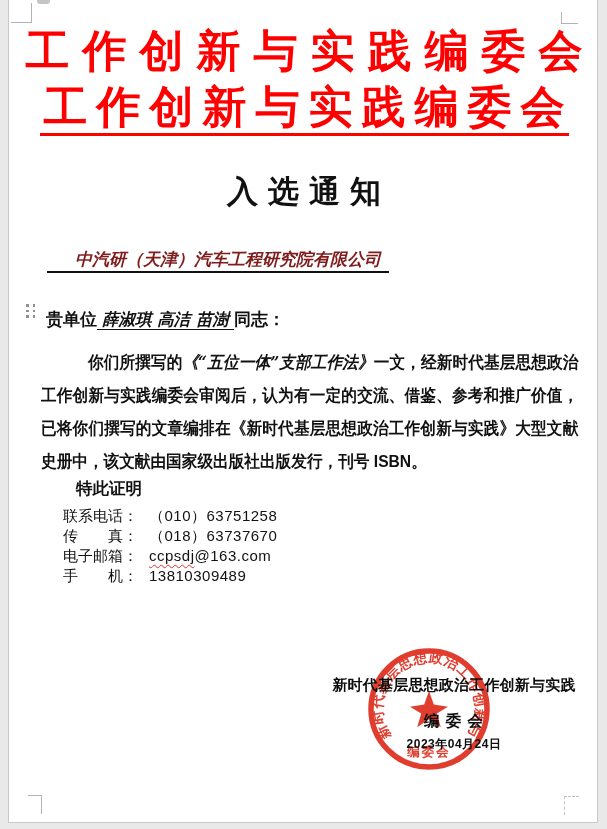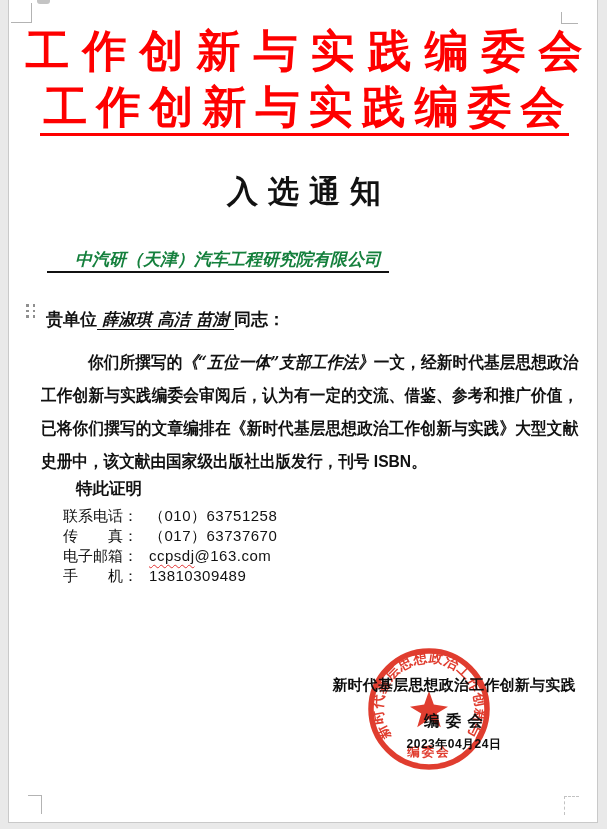--- a/index.html
+++ b/index.html
@@ -28,21 +28,21 @@
   .lh-line.l1 { top:26px; letter-spacing:13px; padding-left:13px; }
   .lh-line.l2 { top:82px; letter-spacing:9px;  padding-left:9px; }
   .lh-rule { position:absolute; left:31px; top:133px; width:529px; height:3px; background:#fe0000; }
 
   .notice-title { position:absolute; left:0; top:171px; width:590px; text-align:center;
     color:#111; font-weight:700; font-size:31px; letter-spacing:10px; padding-left:10px; white-space:nowrap; }
 
   .kai { font-family:"DejaVu Serif","Liberation Serif",serif; font-style:italic; font-weight:600; }
 
   .company-line { position:absolute; left:38px; top:247px; width:342px; height:26px;
-    border-bottom:2px solid #111; font-size:17px; color:#15803d; padding-left:28px;
+    border-bottom:2px solid #111; font-size:17px; color:#7f1d1d; padding-left:28px;
     line-height:24px; white-space:nowrap; }
 
   .drag-handle { position:absolute; left:17px; top:304px; width:11px; height:15px;
     display:grid; grid-template-columns:2.5px 2.5px; grid-template-rows:2.5px 2.5px 2.5px;
     column-gap:4px; row-gap:3px; }
   .drag-handle i { background:#8f8f8f; }
 
   .greeting { position:absolute; left:37px; top:309px; font-size:17px; font-weight:700;
     color:#111; line-height:22px; white-space:nowrap; }
   .greeting .names { border-bottom:1.5px solid #111; padding:0 5px; font-size:16.5px; }
@@ -105,21 +105,21 @@
 
   <div class="closing">特此证明</div>
 
   <div class="contact">
     <div class="row">
       <span>联系电话：</span>
       <span class="val">（010）63751258</span>
     </div>
     <div class="row">
       <span>传　　真：</span>
-      <span class="val">（017）63737670</span>
+      <span class="val">（018）63737670</span>
     </div>
     <div class="row">
       <span>电子邮箱：</span>
       <span class="val"><span class="wavy">ccpsdj</span><span>@163.com</span></span>
     </div>
     <div class="row">
       <span>手　　机：</span>
       <span class="val">13810309489</span>
     </div>
   </div>

